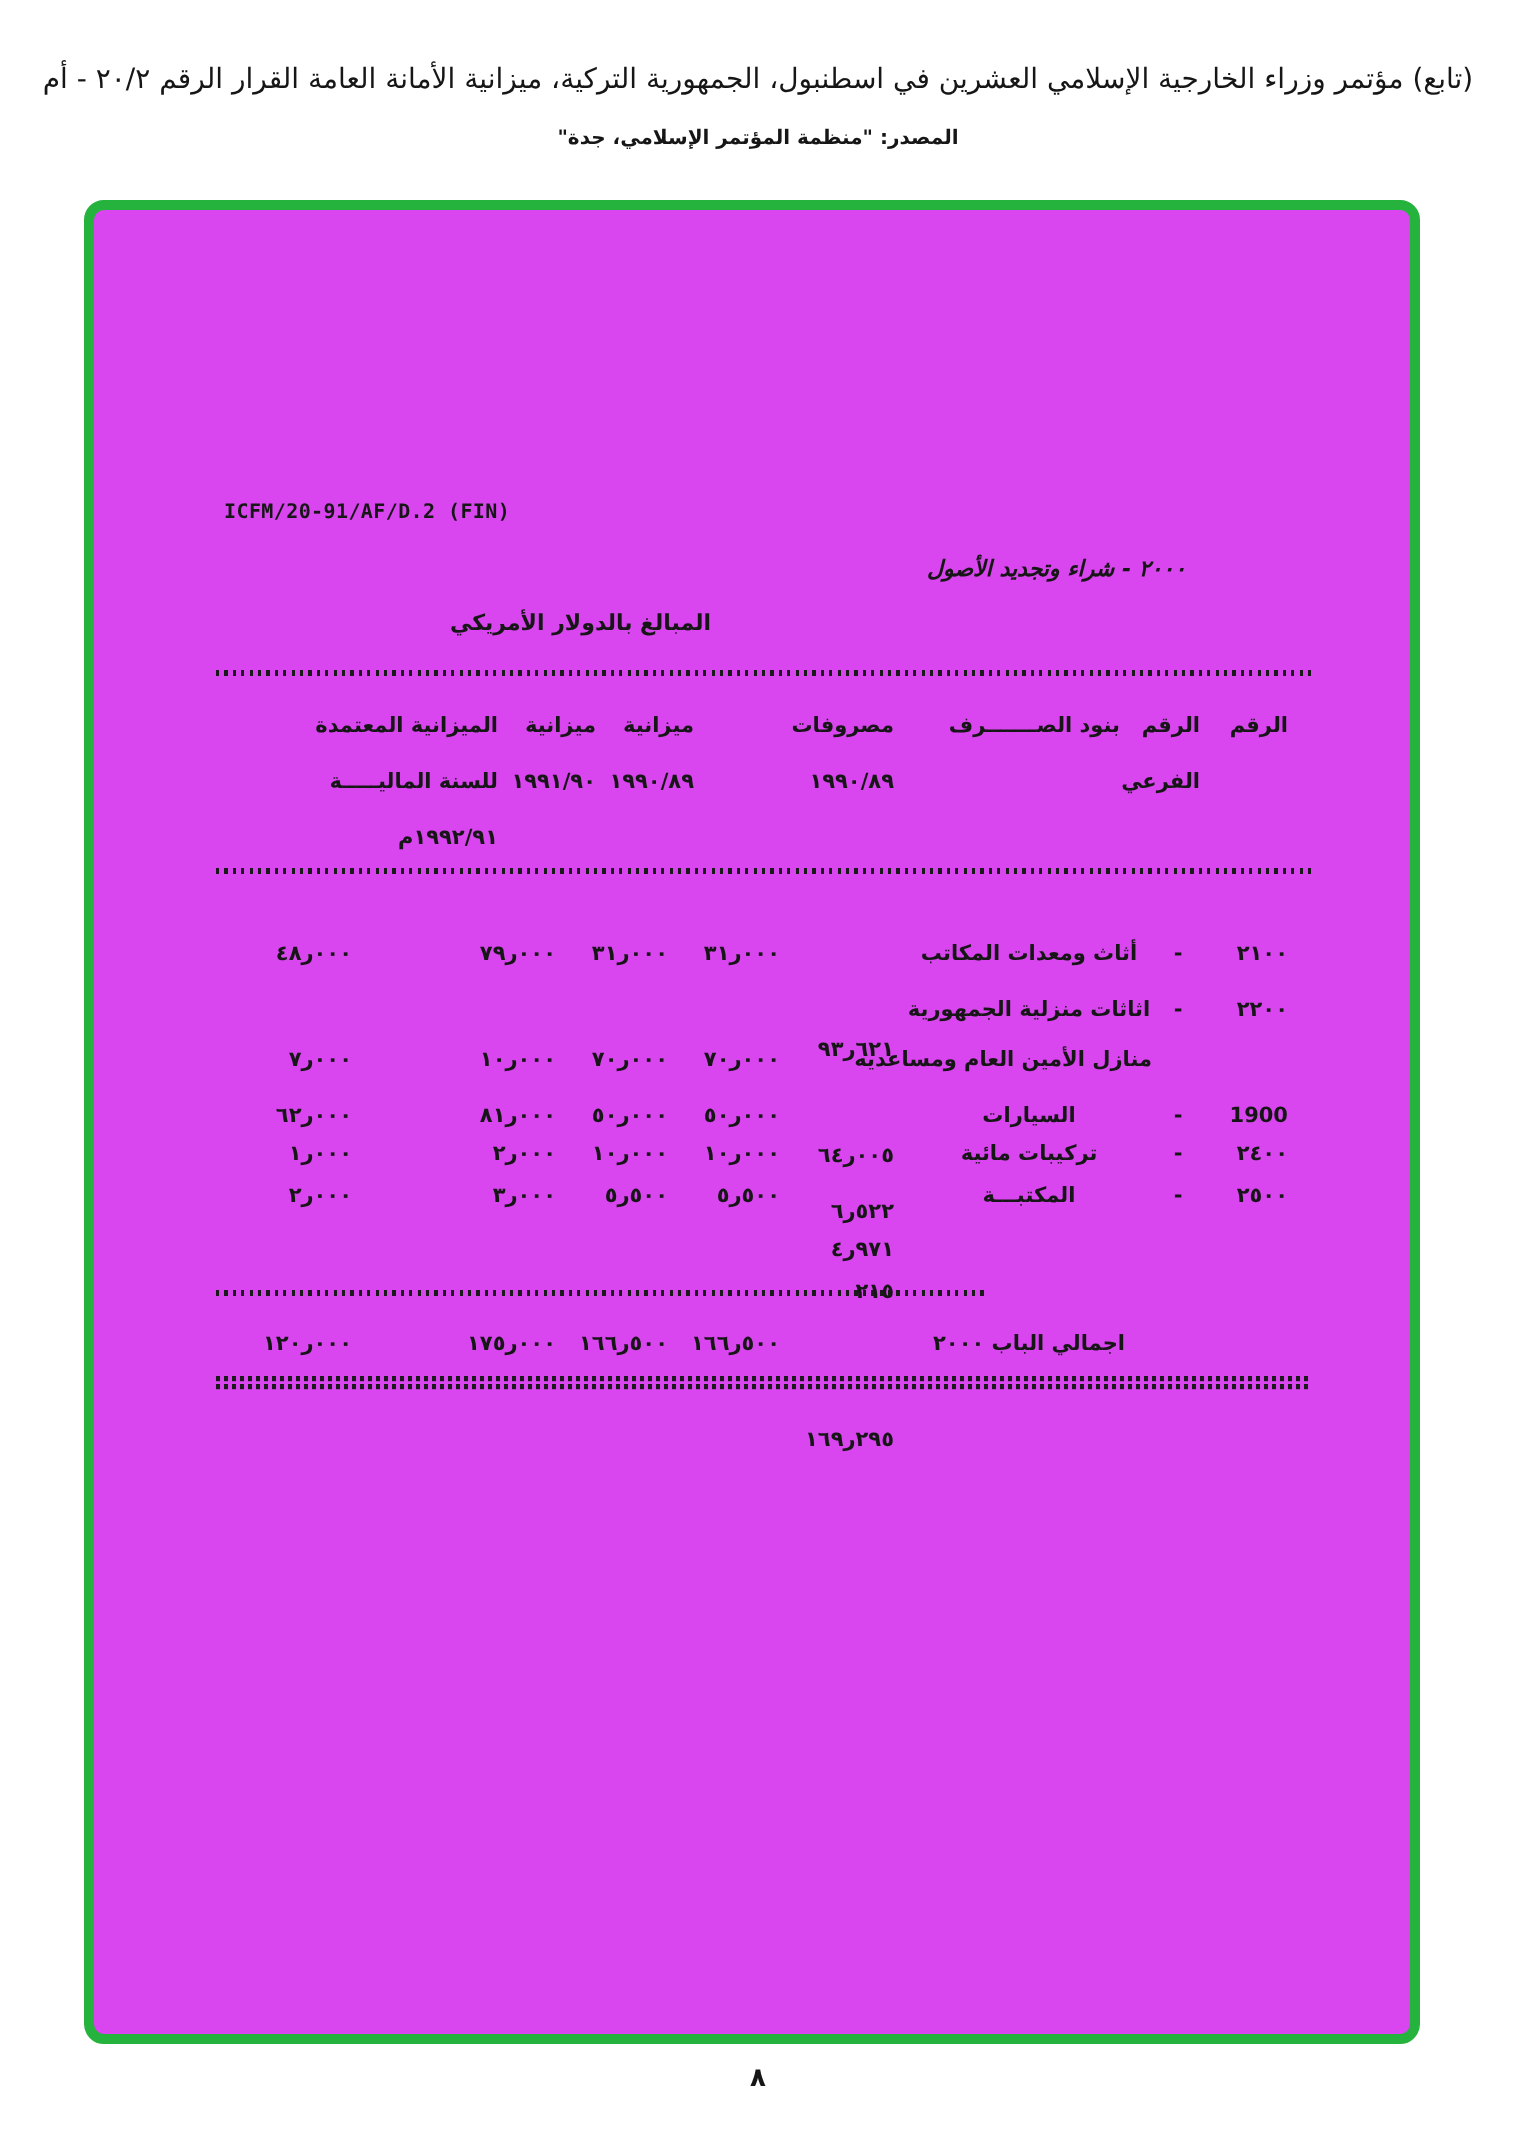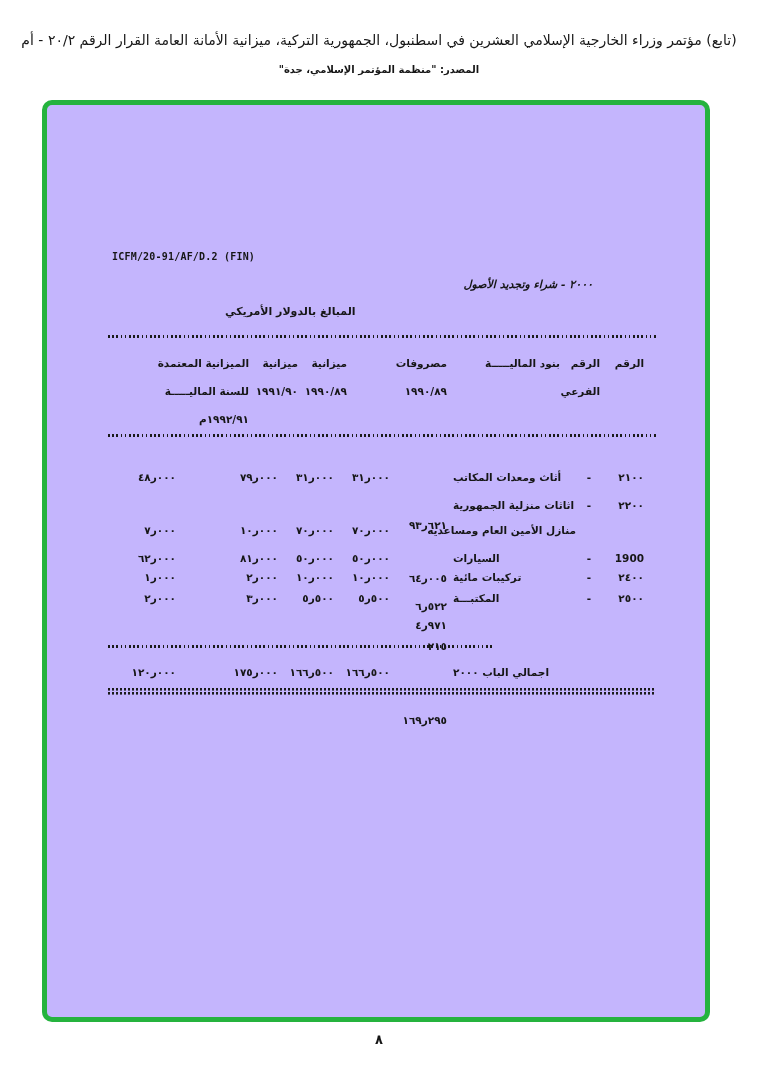--- a/index.html
+++ b/index.html
@@ -11,21 +11,21 @@
   .hdr1{
     position:absolute;top:30px;left:10px;right:10px;text-align:center;
     direction:rtl;font-weight:normal;font-size:14px;line-height:20px;
   }
   .hdr2{
     position:absolute;top:64px;left:10px;right:10px;text-align:center;
     direction:rtl;font-weight:bold;font-size:10px;
   }
   .sheet{
     position:absolute;left:42px;top:100px;width:668px;height:922px;
-    box-sizing:border-box;border:5px solid #25b33e;border-radius:10px;background:#c4b5fd;
+    box-sizing:border-box;border:5px solid #25b33e;border-radius:10px;background:#d946ef;
   }
   .doccode{
     position:absolute;left:65px;top:146px;font-family:"DejaVu Sans Mono","Liberation Mono",monospace;
     font-weight:bold;font-size:10px;letter-spacing:0.2px;
   }
   .sectitle{
     position:absolute;right:112px;top:173px;direction:rtl;font-weight:bold;font-size:11px;white-space:nowrap;font-style:italic;
   }
   .curnote{
     position:absolute;left:178px;top:200px;direction:rtl;font-weight:bold;font-size:11px;white-space:nowrap;
@@ -42,21 +42,21 @@
       repeating-linear-gradient(90deg,#1a1a1a 0 2px,transparent 2px 4px) 0 100% / 100% 2.6px no-repeat;
   }
   .trow{
     position:absolute;left:61px;width:548px;display:grid;
     grid-template-columns:56px 22px 125px 60px 57px 57px 59px 112px;
     direction:rtl;font-weight:bold;font-size:10.5px;line-height:20px;
   }
   .trow div{white-space:nowrap;}
   .c-code{text-align:right;padding-right:12px;}
   .c-dash{text-align:center;}
-  .c-label{text-align:left;padding-right:2px;}
+  .c-label{text-align:center;padding-right:2px;}
   .c-n{}
   .p-exp{padding-right:6px;margin-top:48px;}
   .p-b89{padding-right:3px;}
   .p-b90{padding-right:2px;}
   .p-app{padding-right:1px;}
   .p-fin{padding-right:44px;}
   .thead{top:244px;}
   .thead .hl{height:28px;line-height:28px;}
   .hp-items{padding-right:18px;}
   .hp-exp{padding-right:6px;}
@@ -86,21 +86,21 @@
 
   <div class="trow thead">
     <div class="c-code">
       <div class="hl">الرقم</div>
     </div>
     <div class="c-n">
       <div class="hl">الرقم</div>
       <div class="hl">الفرعي</div>
     </div>
     <div class="c-n hp-items">
-      <div class="hl">بنود الماليـــــة</div>
+      <div class="hl">بنود الصـــــــرف</div>
     </div>
     <div class="c-n hp-exp">
       <div class="hl">مصروفات</div>
       <div class="hl"><span class="num">١٩٩٠/٨٩</span></div>
     </div>
     <div class="c-n hp-b89">
       <div class="hl">ميزانية</div>
       <div class="hl"><span class="num">١٩٩٠/٨٩</span></div>
     </div>
     <div class="c-n hp-b90">

